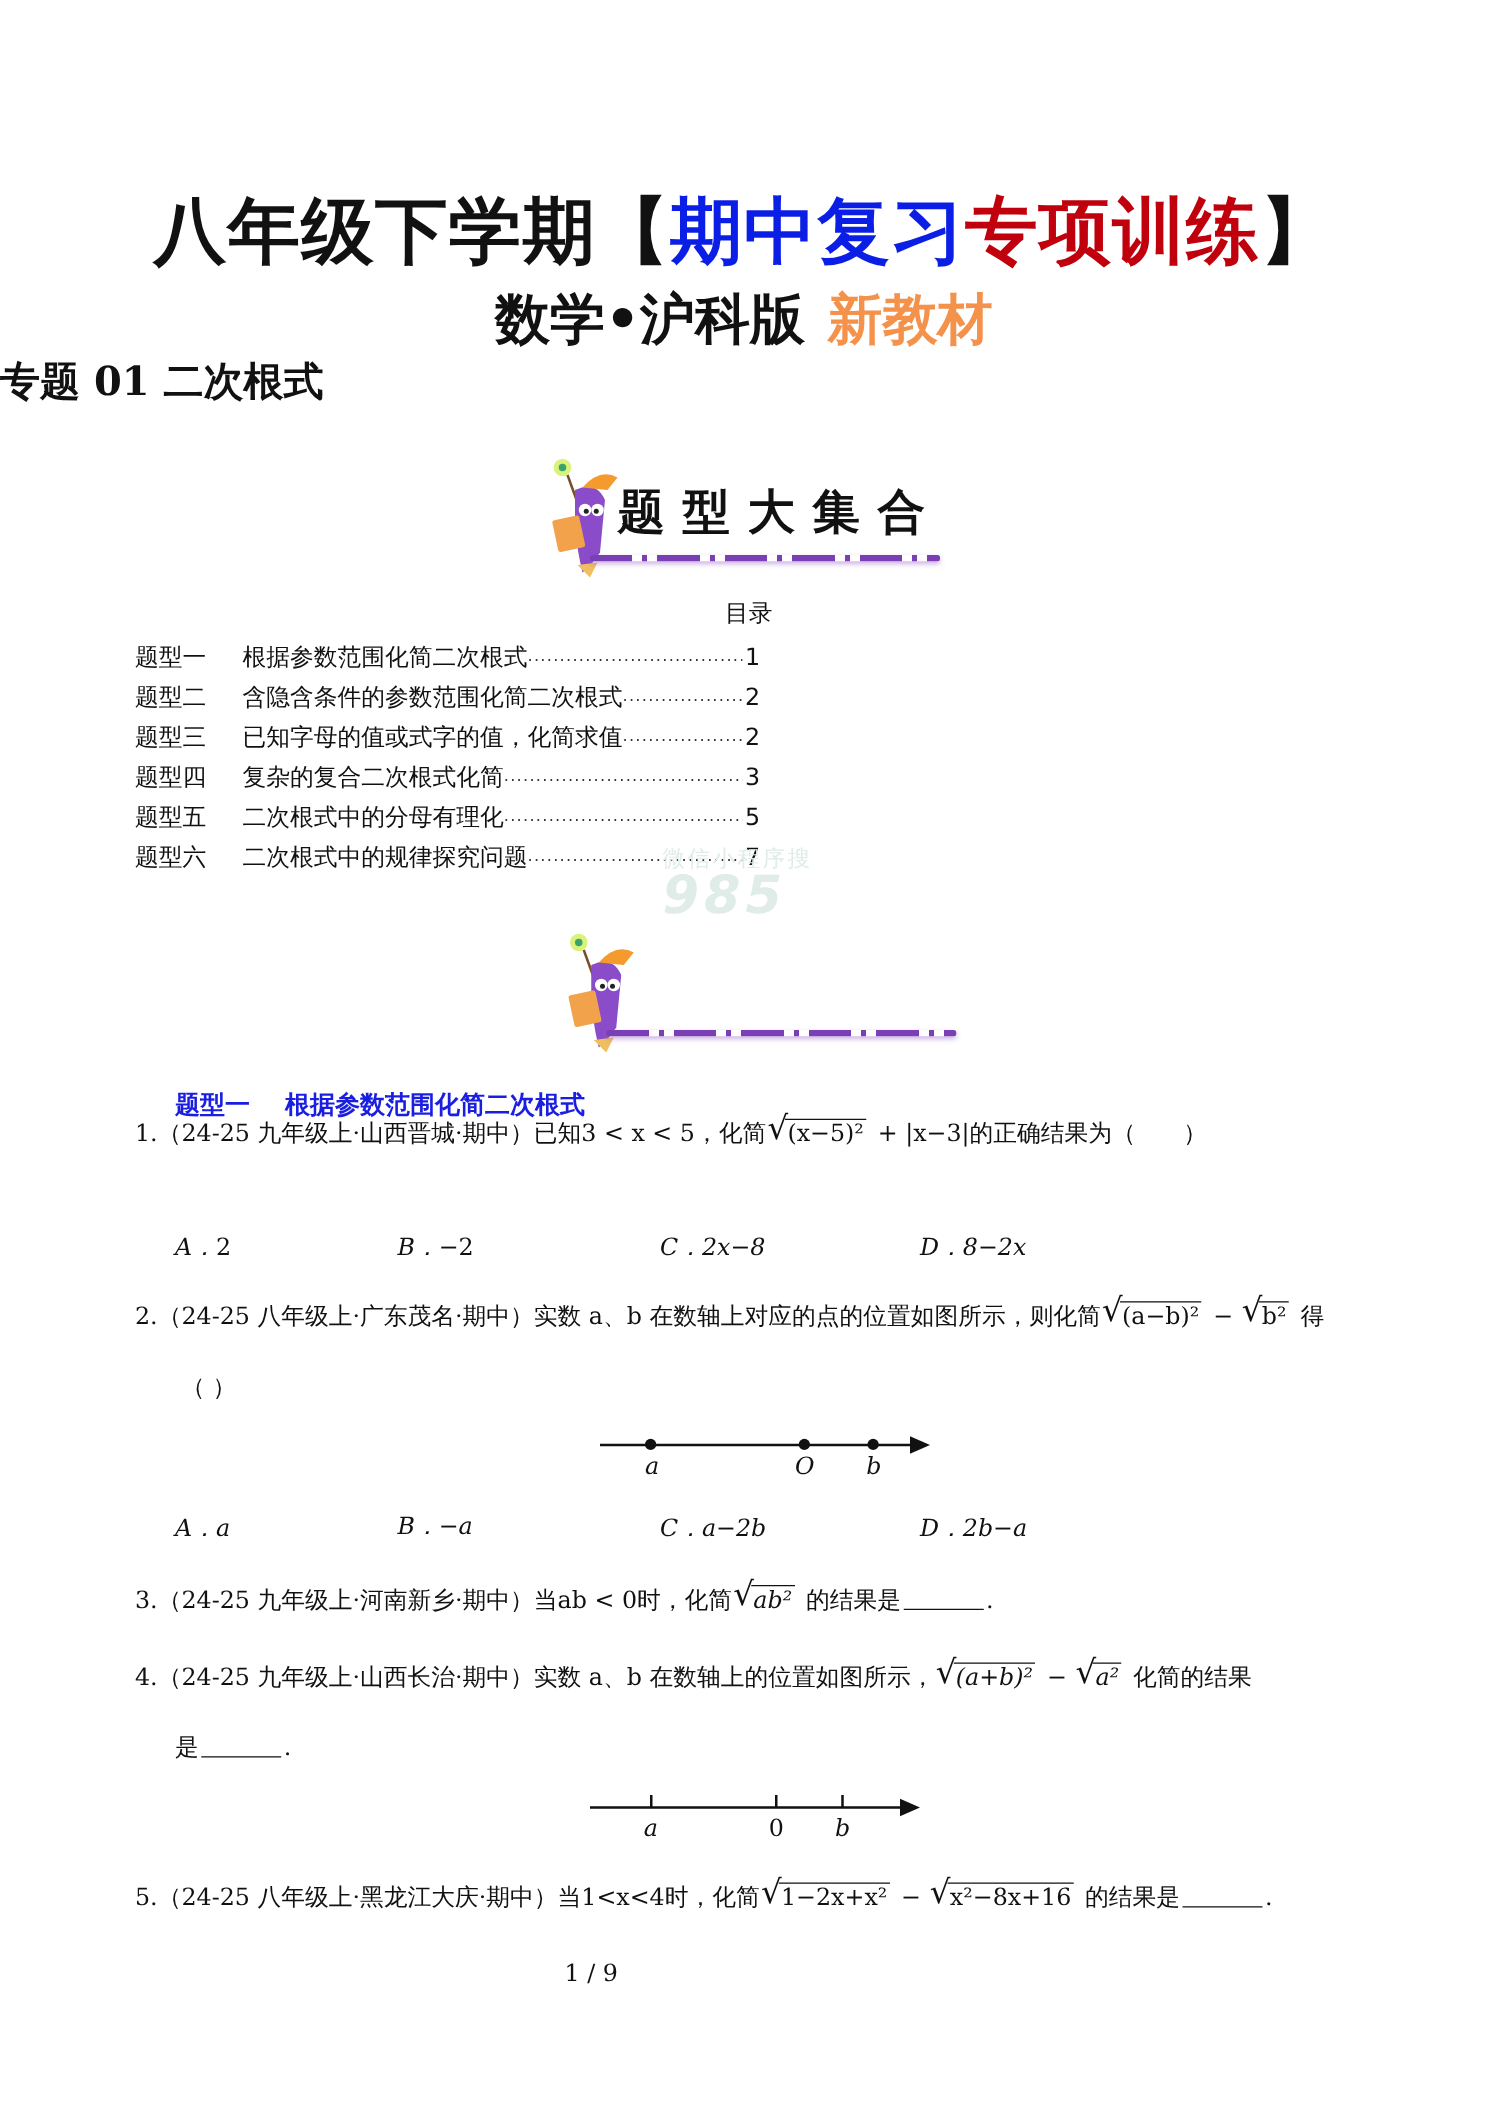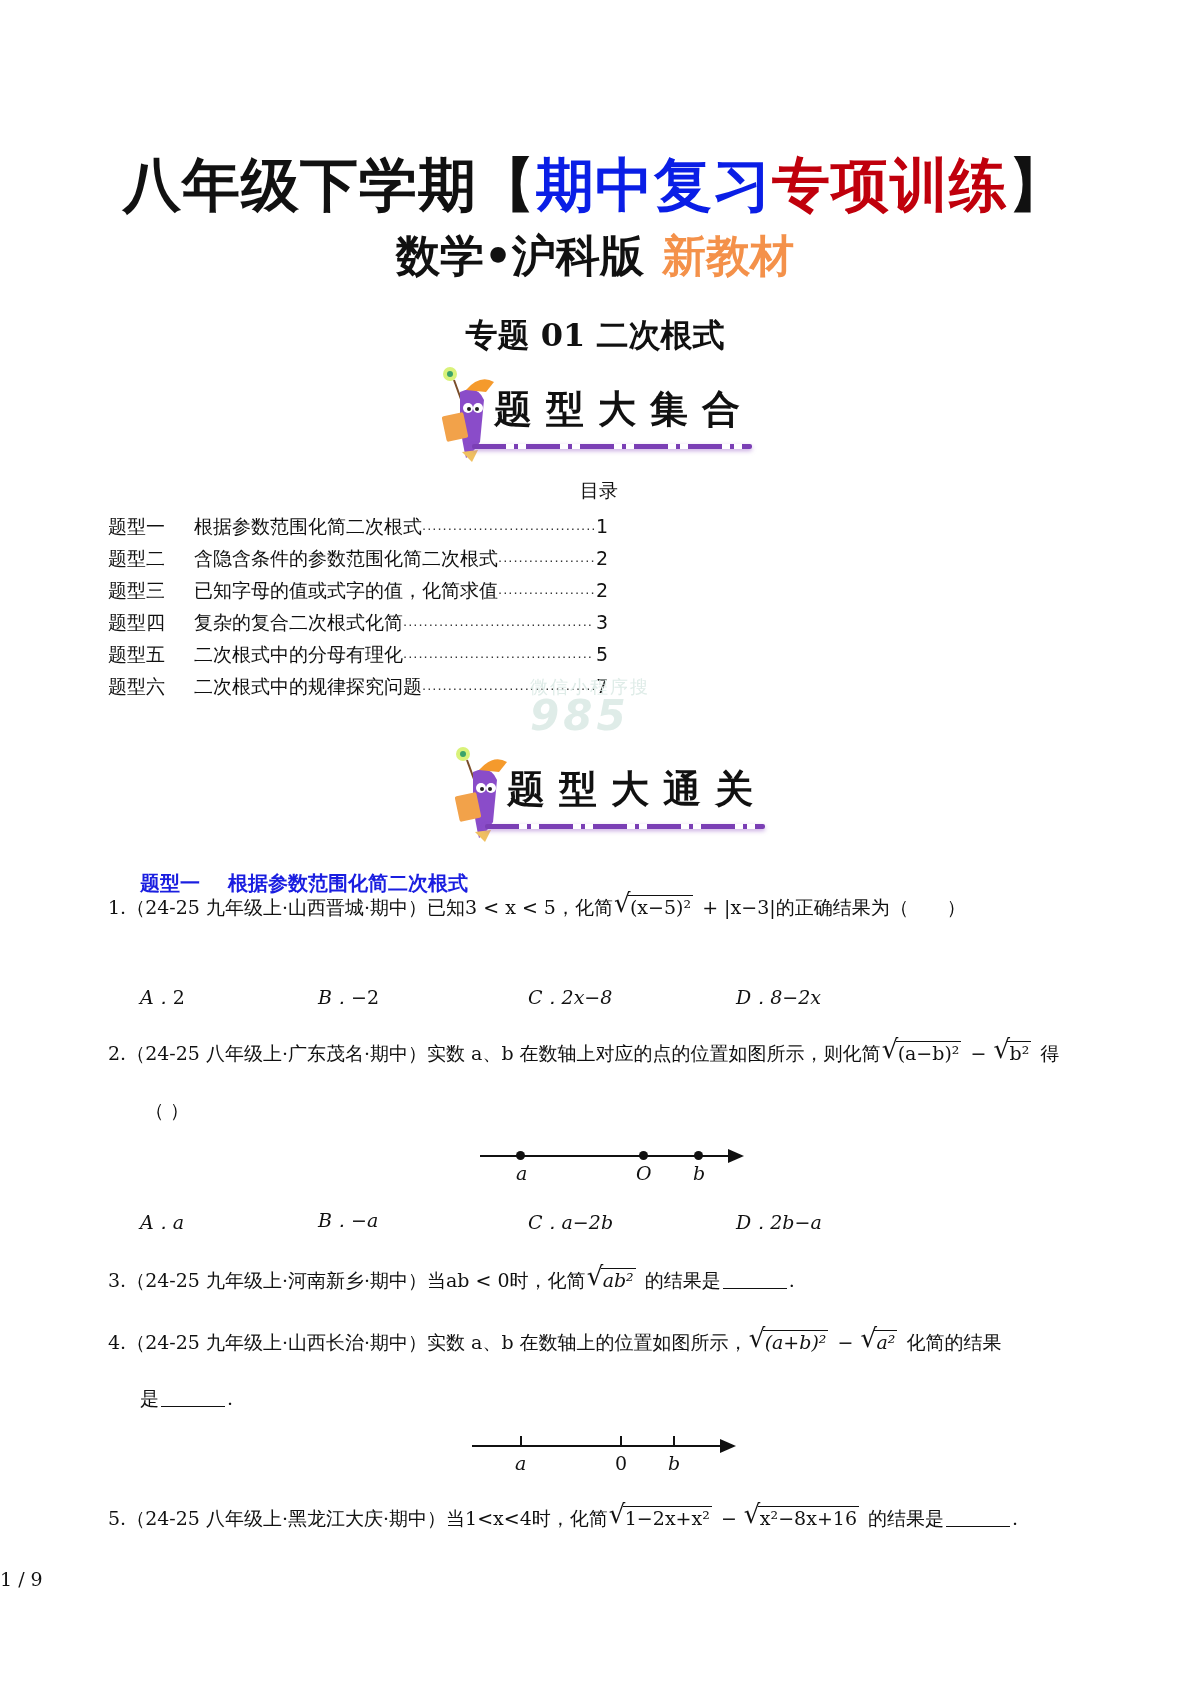--- a/index.html
+++ b/index.html
@@ -6,21 +6,21 @@
   body { width:1190px; height:1683px; position:relative; overflow:hidden;
          font-family:"DejaVu Serif","Liberation Serif",serif; color:#111; }
   .abs { position:absolute; }
   .title { left:0; width:1190px; top:150px; text-align:center; font-family:"DejaVu Sans","Liberation Sans",sans-serif;
            font-weight:900; font-size:58px; letter-spacing:1px; line-height:70px; white-space:nowrap; }
   .title .blue { color:#0a1ee6; }
   .title .red { color:#c0000c; }
   .subtitle { left:0; width:1190px; top:228px; text-align:center; font-family:"DejaVu Sans","Liberation Sans",sans-serif;
               font-weight:900; font-size:44px; line-height:56px; white-space:nowrap; }
   .subtitle .orange { color:#f4914a; margin-left:18px; }
-  .topic { left:0; width:1190px; top:314px; text-align:center; font-weight:bold; font-size:32px; line-height:42px;
+  .topic { left:0; width:1190px; top:284px; font-weight:bold; font-size:32px; line-height:42px;
            font-family:"DejaVu Serif","Liberation Serif",serif; }
   .banner { width:330px; height:100px; }
   .banner .mascot { position:absolute; left:0; top:0; width:70px; height:100px; }
   .banner .btext { position:absolute; left:62px; top:22px; font-family:"DejaVu Serif","Liberation Serif",serif;
                    font-weight:900; font-size:38px; letter-spacing:14px; color:#111; white-space:nowrap; }
   .banner .bline { position:absolute; left:40px; top:82px; width:280px; height:5px;
                    background:repeating-linear-gradient(90deg,#7b3fb5 0 34px,transparent 34px 42px,#7b3fb5 42px 46px,transparent 46px 54px);
                    box-shadow:0 2px 4px rgba(150,90,200,.5); border-radius:2px; }
   .toc-title { left:580px; top:478px; font-size:19px; font-family:"DejaVu Sans","Liberation Sans",sans-serif; }
   .toc { left:108px; top:510px; width:500px; font-family:"DejaVu Sans","Liberation Sans",sans-serif; font-size:19px; }
@@ -44,21 +44,21 @@
   .opt { font-size:19px; white-space:nowrap; }
   .opt .lab { font-style:italic; }
   .blank { display:inline-block; width:64px; border-bottom:1.5px solid #111; margin:0 2px; height:18px; vertical-align:-2px; }
   .nl { width:270px; height:50px; }
   .nl .axis { position:absolute; left:0; top:11px; width:252px; height:2px; background:#111; }
   .nl .arrow { position:absolute; left:248px; top:5px; width:0; height:0; border-left:16px solid #111;
                border-top:7px solid transparent; border-bottom:7px solid transparent; }
   .nl .pt { position:absolute; top:7px; width:9px; height:9px; border-radius:50%; background:#111; }
   .nl .tick { position:absolute; top:2px; width:1.5px; height:10px; background:#111; }
   .nl .lbl { position:absolute; top:18px; font-size:19px; }
-  .pagenum { left:0; width:946px; top:1568px; font-size:19px; }
+  .pagenum { left:0; width:946px; top:1568px; text-align:center; font-size:19px; }
 </style>
 </head>
 <body>
 
 <div class="abs title">
   <span>八年级下学期【</span><span class="blue">期中复习</span><span class="red">专项训练</span><span>】</span>
 </div>
 <div class="abs subtitle">
   <span>数学•沪科版</span><span class="orange">新教材</span>
 </div>
@@ -134,21 +134,20 @@
     <path d="M22 18 L30 40" stroke="#7a4d2a" stroke-width="2"></path>
     <path d="M28 30 Q45 22 52 38 L48 80 Q40 92 34 96 Q30 80 28 60 Z" fill="#8a4cc9"></path>
     <path d="M34 28 Q48 12 62 20 L54 30 Z" fill="#f59a2c"></path>
     <circle cx="36" cy="46" r="5" fill="#fff"></circle>
       <circle cx="46" cy="46" r="5" fill="#fff"></circle>
     <circle cx="37" cy="47" r="2" fill="#222"></circle>
       <circle cx="45" cy="47" r="2" fill="#222"></circle>
     <rect x="12" y="52" width="22" height="26" rx="2" fill="#f2a24a" transform="rotate(-12 23 65)"></rect>
     <path d="M30 90 L40 100 L46 88 Z" fill="#f0c060"></path>
   </svg>
-  <div class="btext">题型大通关</div>
   <div class="bline"></div>
 </div>
 
 <div class="abs section">
   <span>题型一</span><span class="gap"></span><span>根据参数范围化简二次根式</span>
 </div>
 
 <div class="abs q" style="top:892px;">
   <span>1.</span><span>（24-25 九年级上·山西晋城·期中）</span><span>已知3 &lt; x &lt; 5，化简</span><span class="sqrt"><span class="rad">(x−5)²</span></span><span> + |x−3|</span><span>的正确结果为（　　）</span>
 </div>

